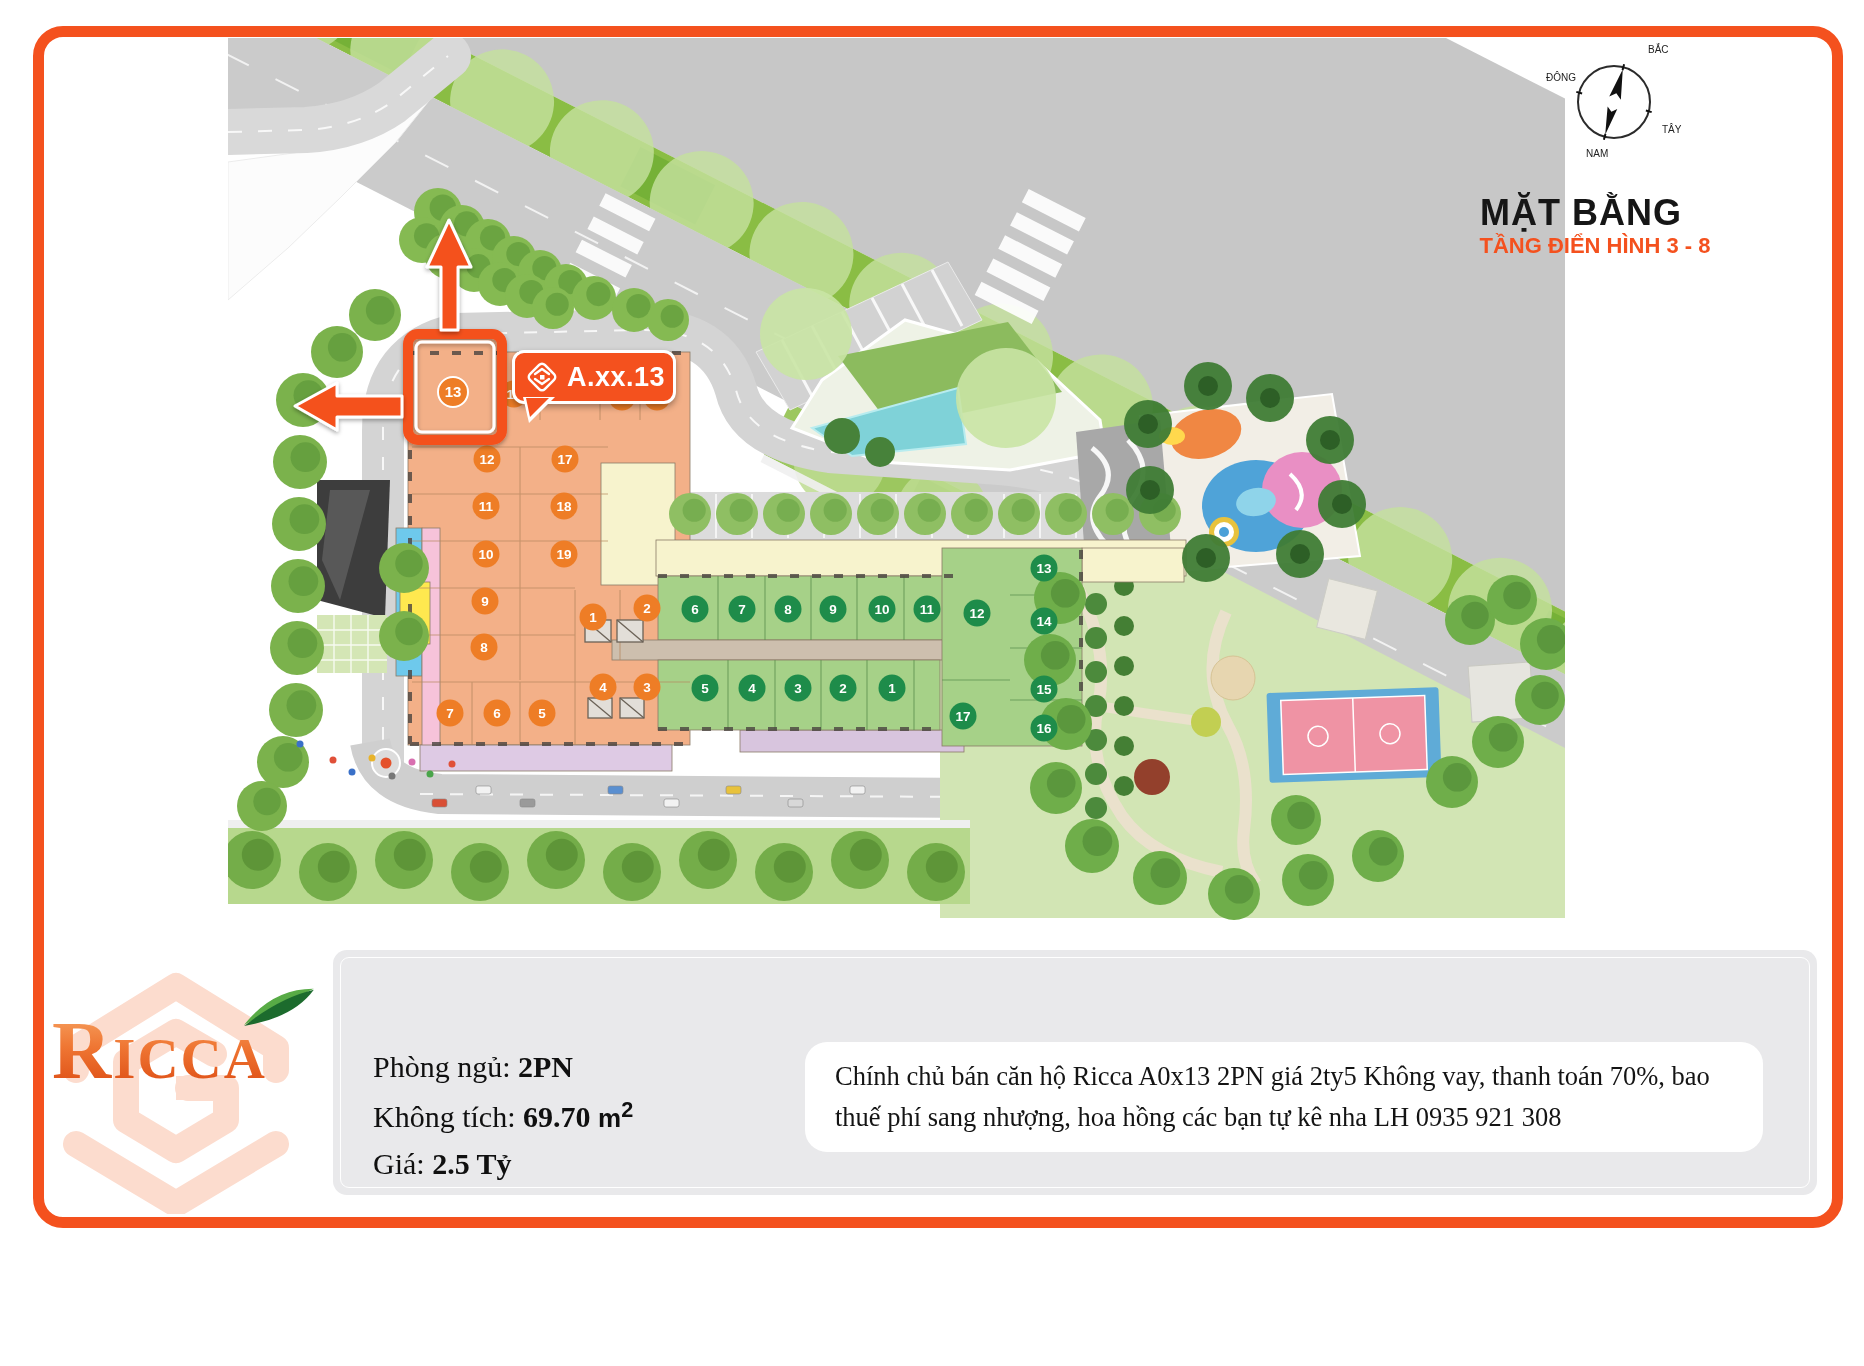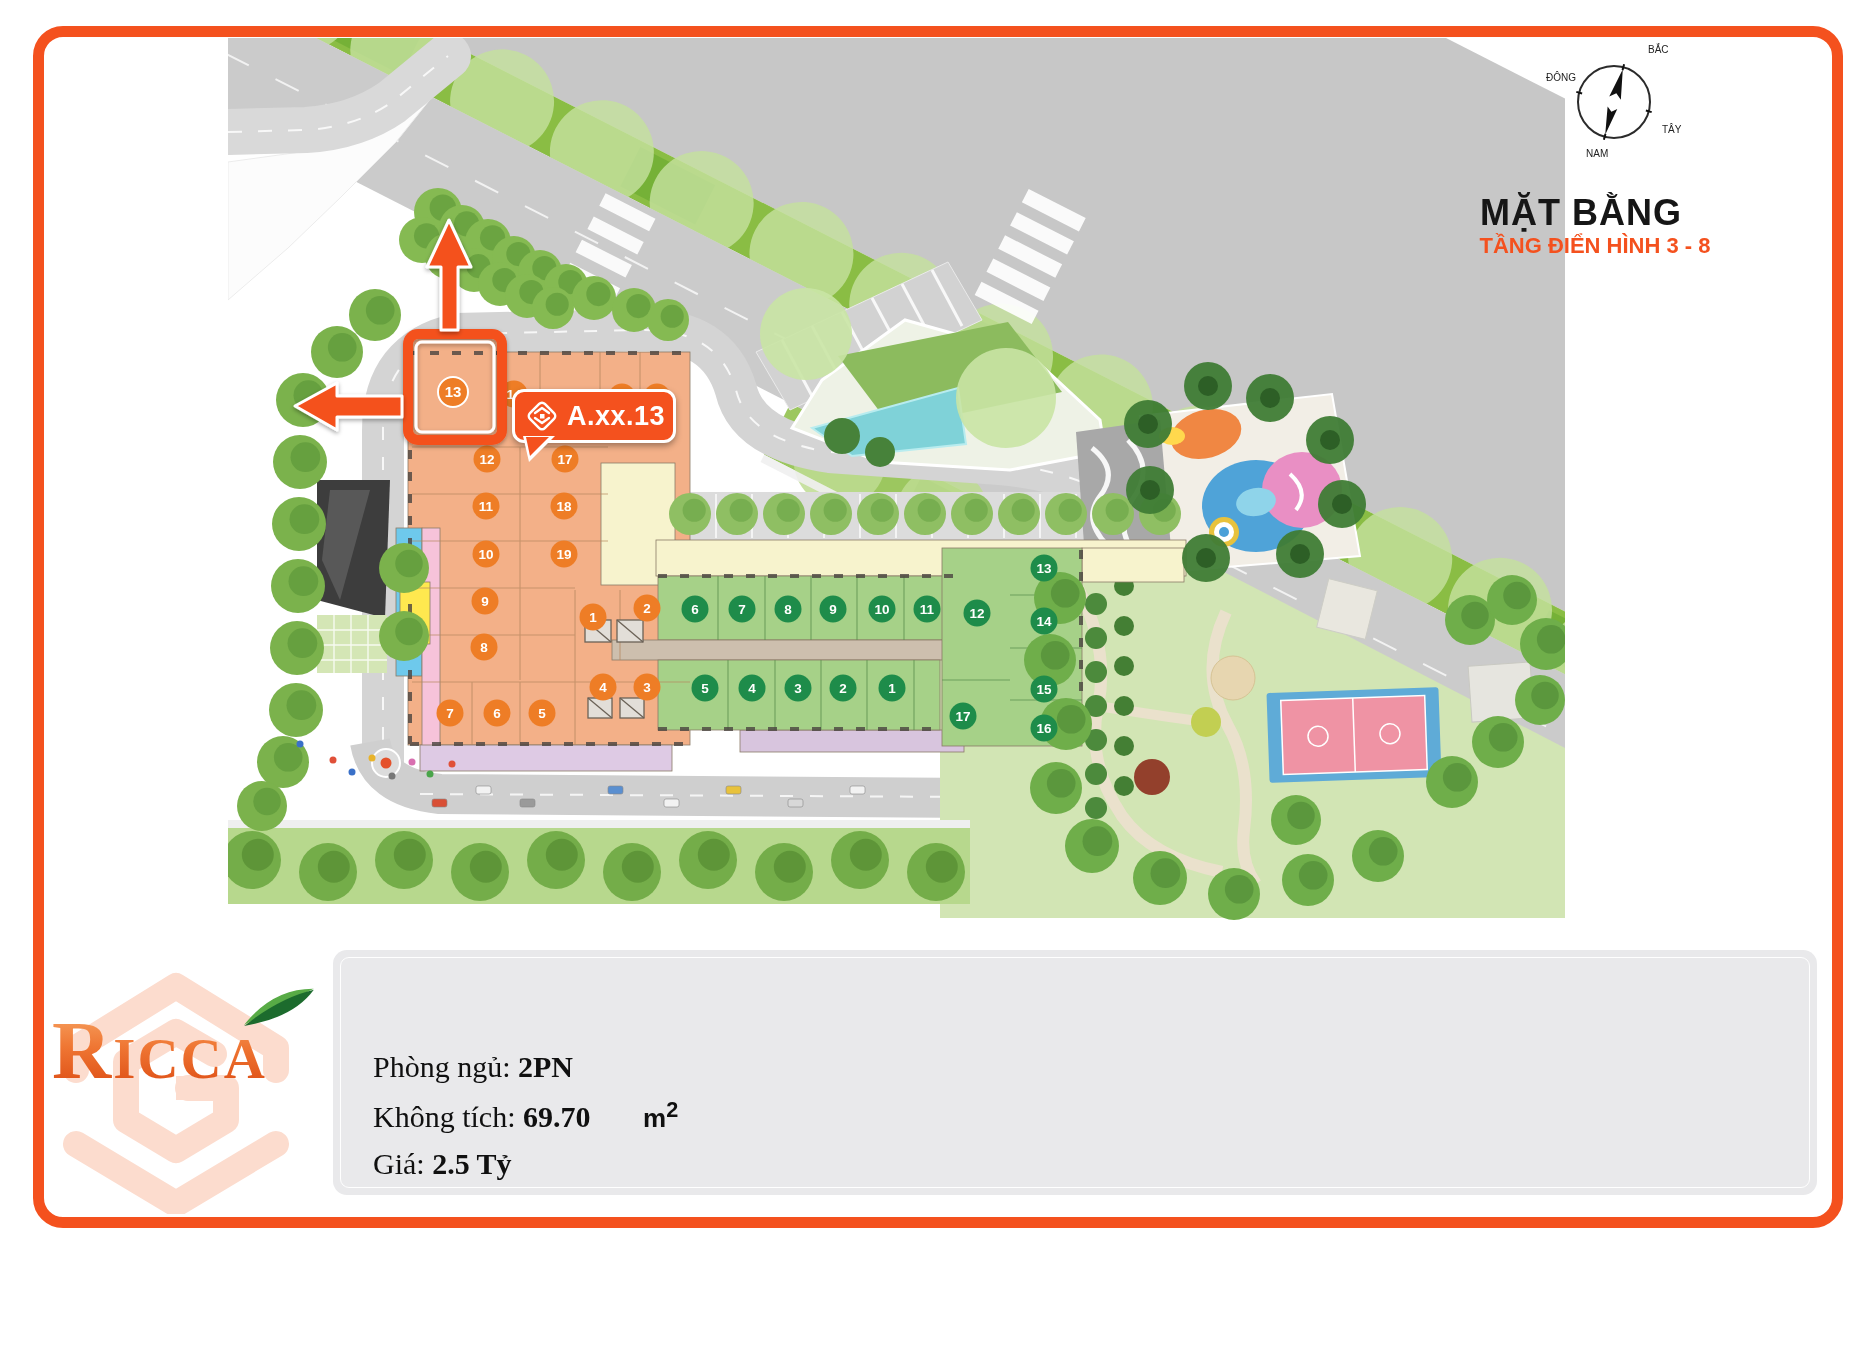--- a/index.html
+++ b/index.html
@@ -13,21 +13,21 @@
               font-size:36px;font-weight:800;color:#161616;letter-spacing:1px;}
   .plan-subtitle{position:absolute;left:1445px;top:233px;width:300px;text-align:center;
               font-size:22px;font-weight:700;color:#f4511e;}
   
   .compass{position:absolute;left:1556px;top:46px;width:140px;height:118px;}
   .compass span{position:absolute;font-size:10px;color:#222;font-weight:400;}
   .c-n{left:92px;top:-2px}.c-e{left:-10px;top:26px}.c-w{left:106px;top:78px}.c-s{left:30px;top:102px}
   
   .callout{position:absolute;left:512px;top:350px;width:158px;height:48px;background:#f4511e;
            border:3px solid #fff;border-radius:12px;box-shadow:0 3px 6px rgba(0,0,0,.35);
-           display:flex;align-items:center;margin-top:39px;}
+           display:flex;align-items:center;}
   .callout .tail{position:absolute;left:8px;bottom:-22px;width:0;height:0;
            border-left:6px solid transparent;border-right:26px solid transparent;
            border-top:26px solid #fff;}
   .callout .tail:after{content:"";position:absolute;left:-3px;top:-25px;width:0;height:0;
            border-left:4px solid transparent;border-right:19px solid transparent;
            border-top:19px solid #f4511e;}
   .callout-label{color:#fff;font-size:27px;font-weight:700;margin-left:8px;letter-spacing:.5px;}
   .callout-icon{margin-left:10px;flex:0 0 auto;}
   
   .logo{position:absolute;left:52px;top:948px;width:260px;height:270px;}
@@ -41,21 +41,21 @@
   .info-panel{position:absolute;left:333px;top:950px;width:1484px;height:245px;
       background:#e9e9eb;border-radius:14px;}
   .info-panel:after{content:"";position:absolute;inset:7px;border:1px solid #fff;
       border-radius:9px;pointer-events:none;}
   .listing-heading{position:absolute;left:38px;top:28px;font-family:"Liberation Serif",serif;
       font-weight:700;font-size:44px;color:#f2491d;}
   .specs{position:absolute;left:40px;top:100px;font-family:"Liberation Serif",serif;
       font-size:30px;color:#101010;}
   .specs .row{margin-bottom:13px;}
   .specs b{font-weight:700;}
-  .unit-sup{font-family:"Liberation Sans",sans-serif;font-weight:700;font-size:26px;margin-left:45px;}
+  .unit-sup{font-family:"Liberation Sans",sans-serif;font-weight:700;font-size:26px;}
   .desc-box{position:absolute;left:472px;top:92px;width:958px;background:#fff;border-radius:22px;
       padding:14px 30px;font-family:"Liberation Serif",serif;font-size:26.5px;line-height:1.55;
       color:#141414;box-sizing:border-box;}
 </style>
 </head>
 <body>
 
 <div class="page">
   <div class="frame"></div>
 
@@ -645,14 +645,15 @@
       <div class="row">
         <span>Không tích:</span>
         <b>69.70</b>
         <b class="unit-sup"><span>m</span><sup>2</sup></b>
       </div>
       <div class="row">
         <span>Giá:</span>
         <b>2.5 Tỷ</b>
       </div>
     </div>
+    <div class="desc-box">Chính chủ bán căn hộ Ricca A0x13 2PN giá 2ty5 Không vay, thanh toán 70%, bao thuế phí sang nhượng, hoa hồng các bạn tự kê nha LH 0935 921 308</div>
   </div>
 </div>
 
 </body></html>

